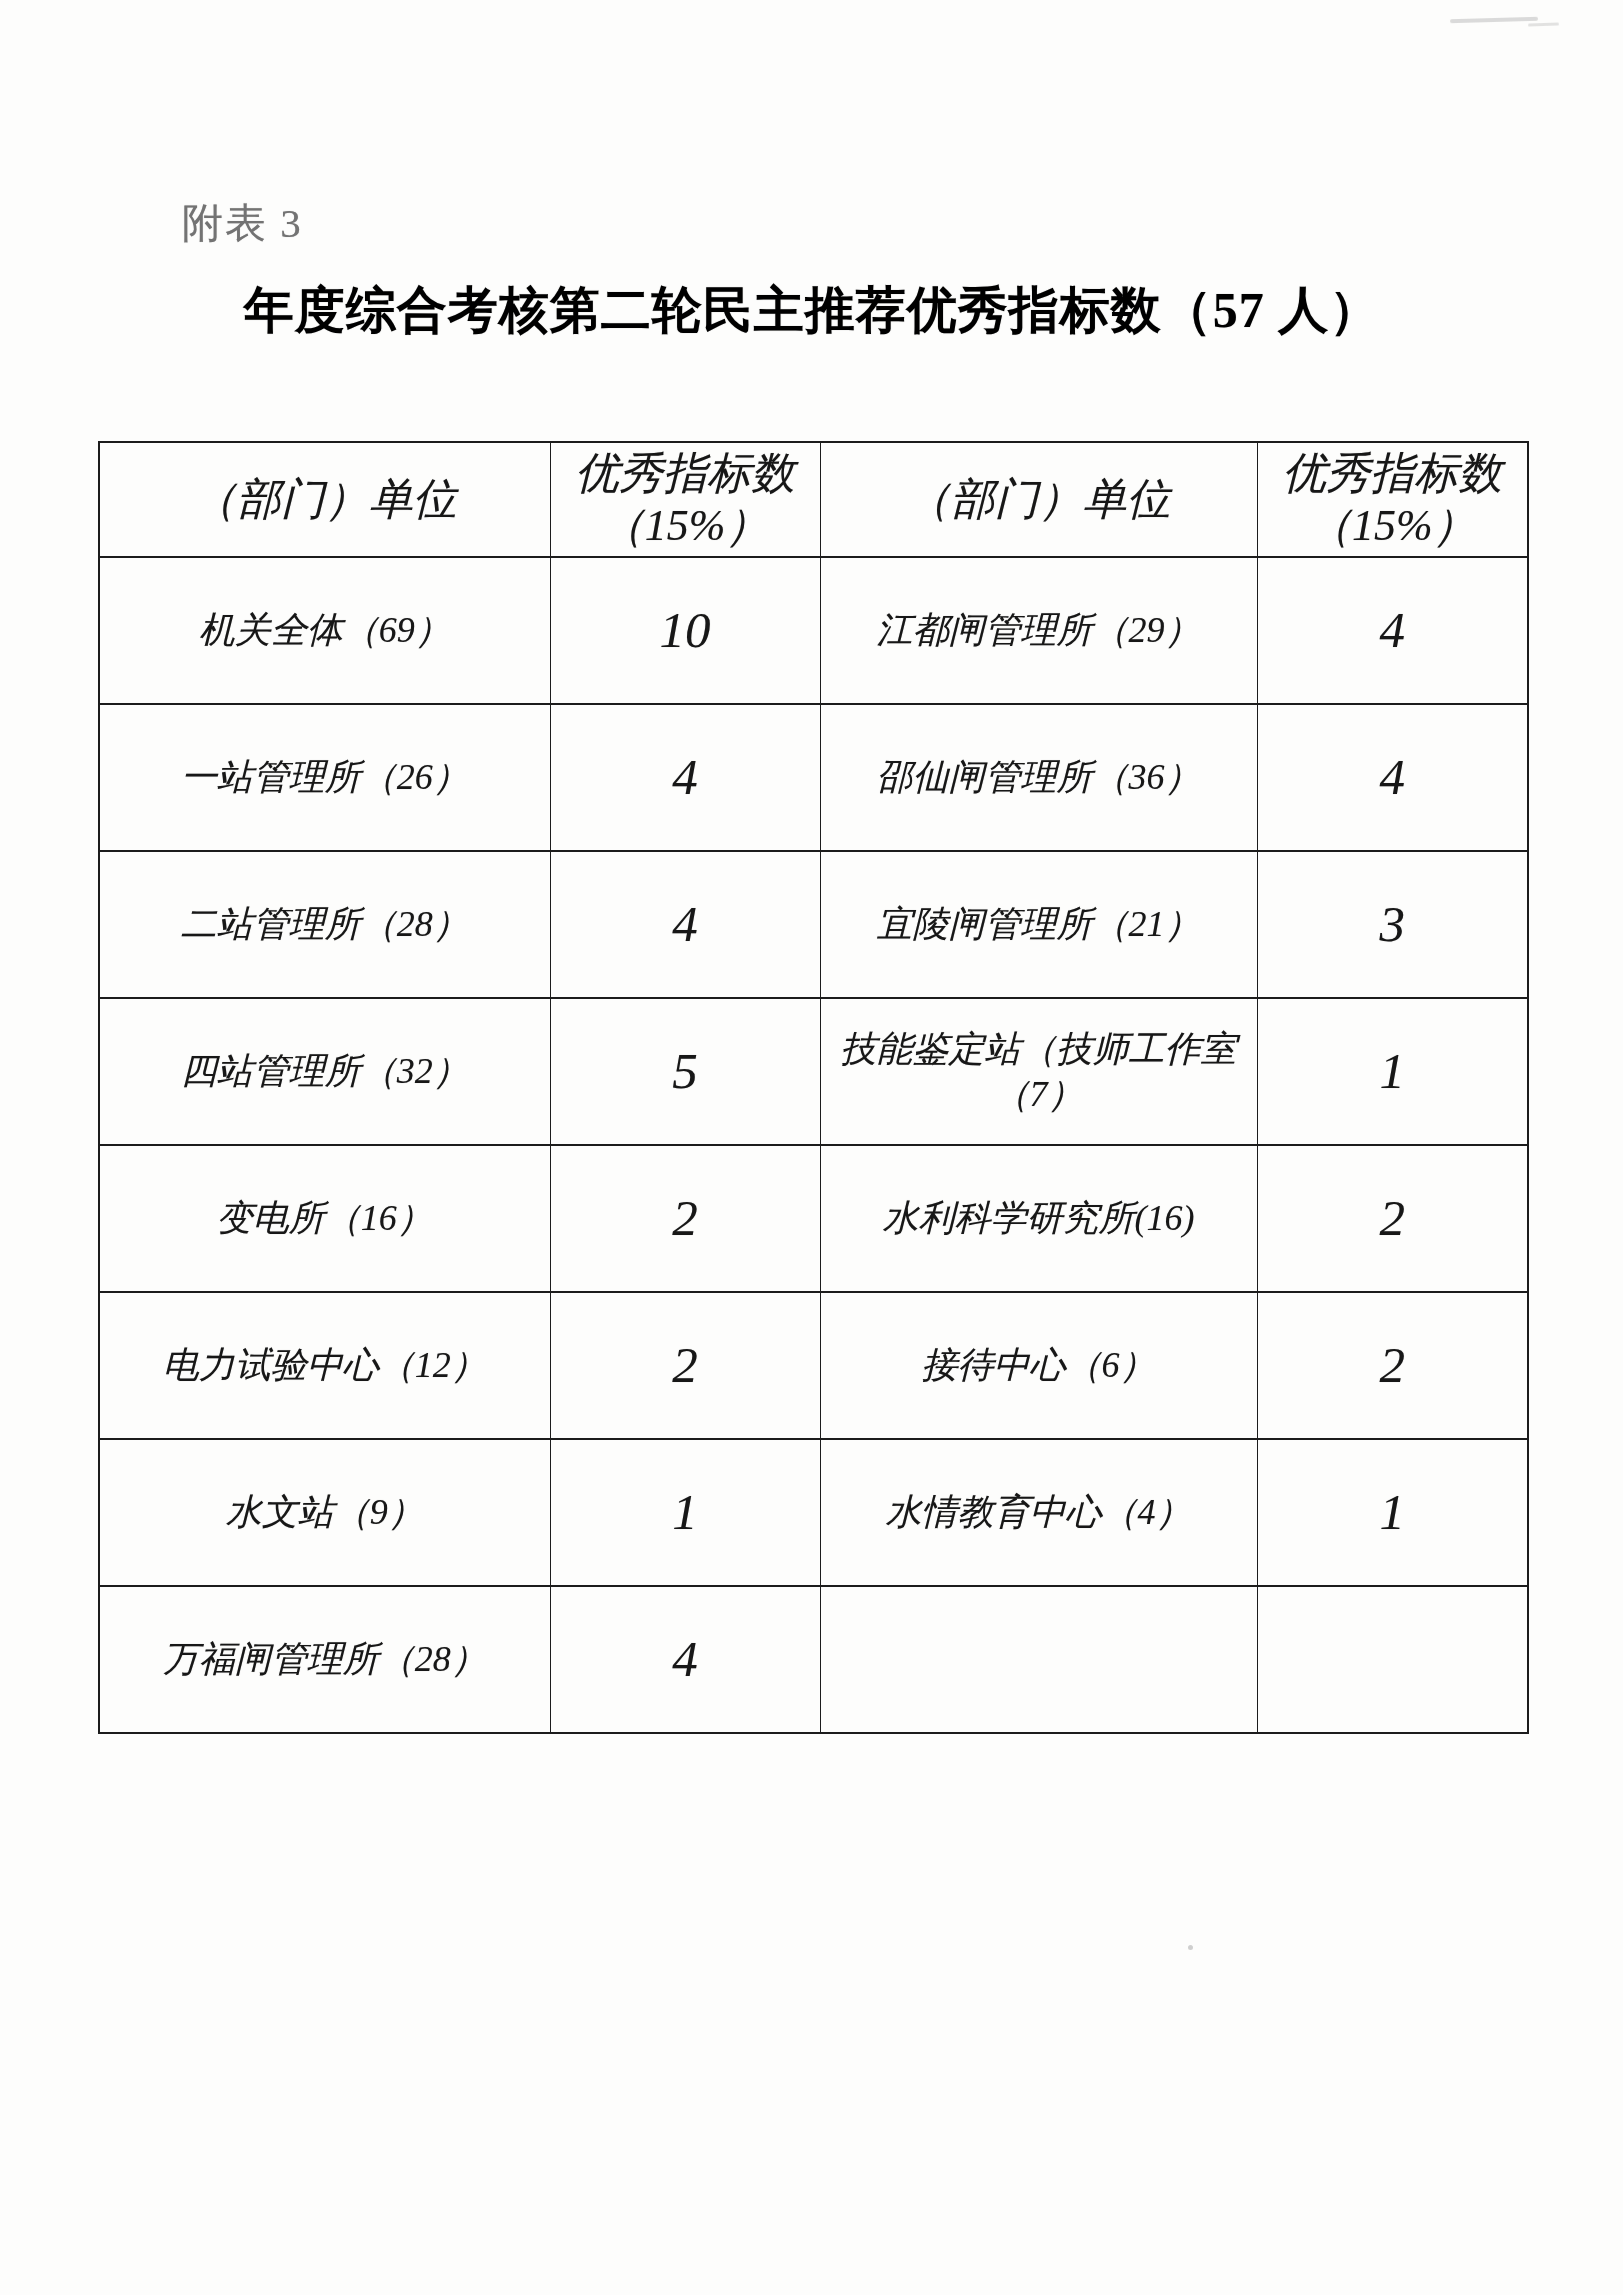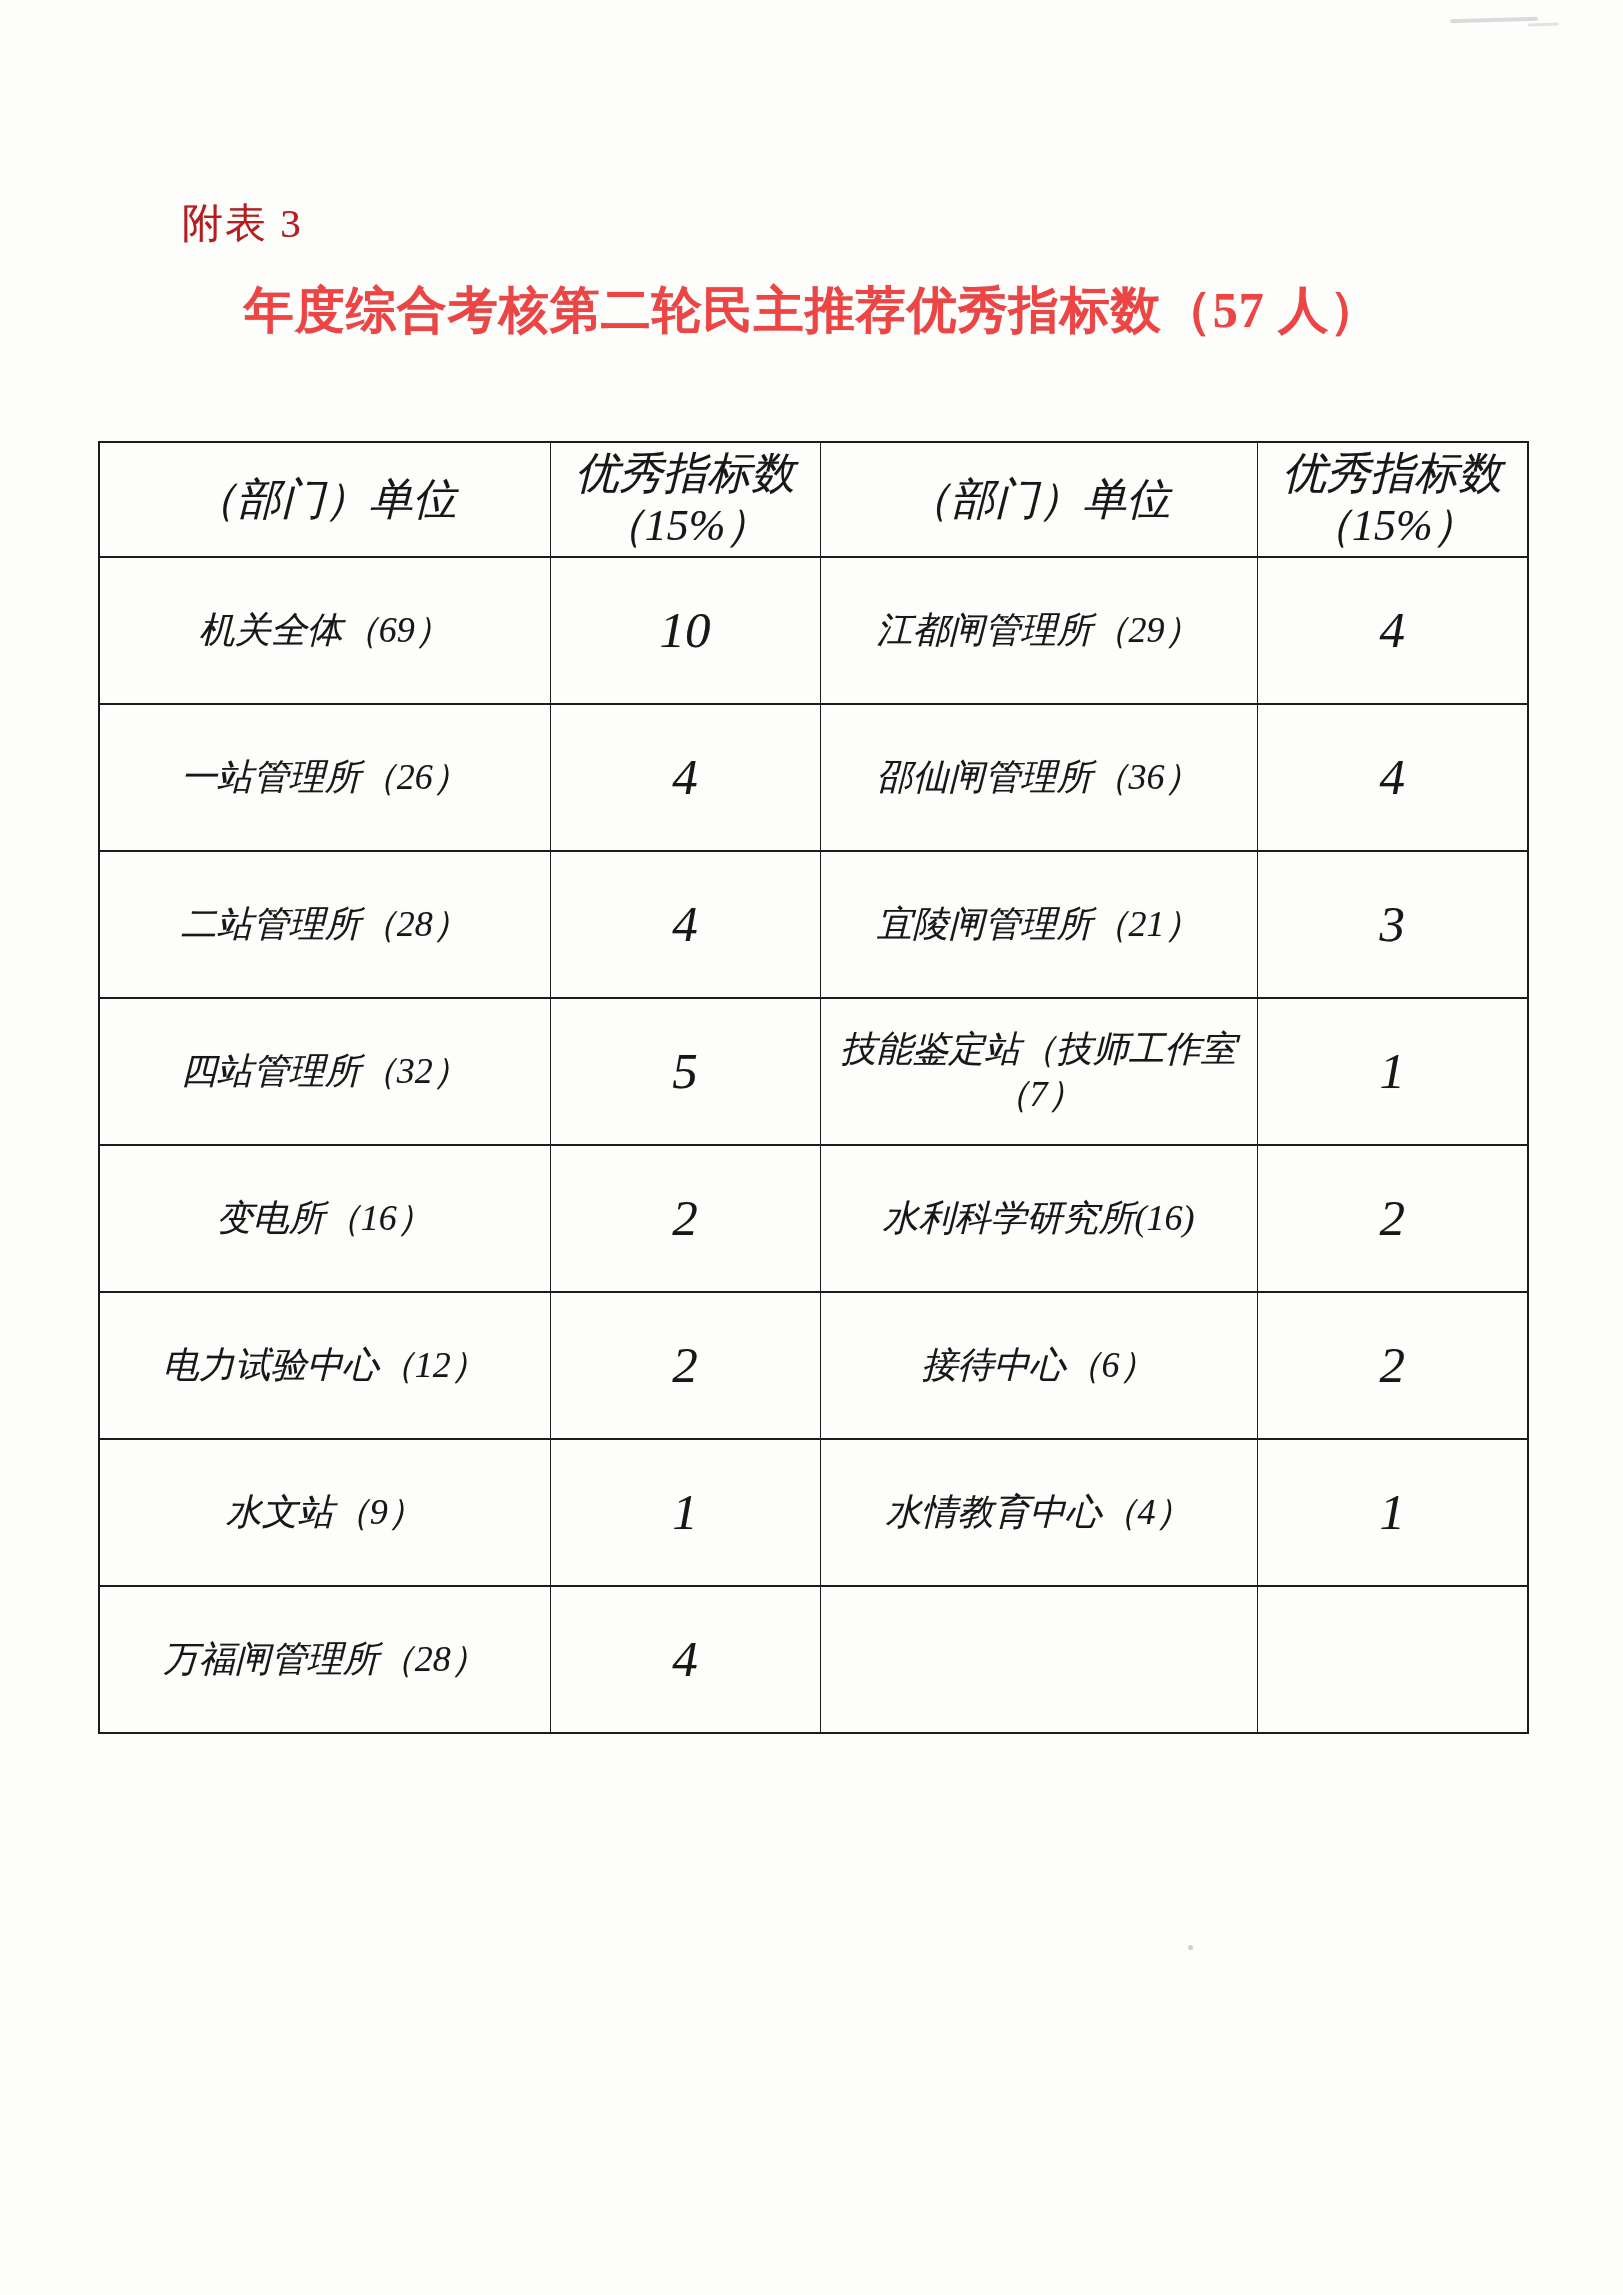--- a/index.html
+++ b/index.html
@@ -14,34 +14,34 @@
     overflow:hidden;
     color:#1f1f1f;
   }
   
   .doc-label {
     position:absolute;
     left:182px; top:201px;
     font-size:41px;
     line-height:1.1;
     letter-spacing:2px;
-    color:#b91c1c;
+    color:#737373;
     text-shadow:0 0 0.8px rgba(30,30,30,.35);
     white-space:nowrap;
   }
   .doc-title {
     position:absolute;
     left:0; top:280px;
     width:1624px;
     text-align:center;
     font-family:"Liberation Serif","DejaVu Serif",serif;
     font-weight:bold;
     font-size:50px;
     line-height:1.2;
-    color:#ef4444;
+    color:#000000;
     letter-spacing:1px;
     text-shadow:0 0 1px rgba(20,20,20,.35);
     white-space:nowrap;
   }
   
   table.quota-table {
     position:absolute;
     left:98px; top:441px;
     width:1428px;
     border-collapse:collapse;

